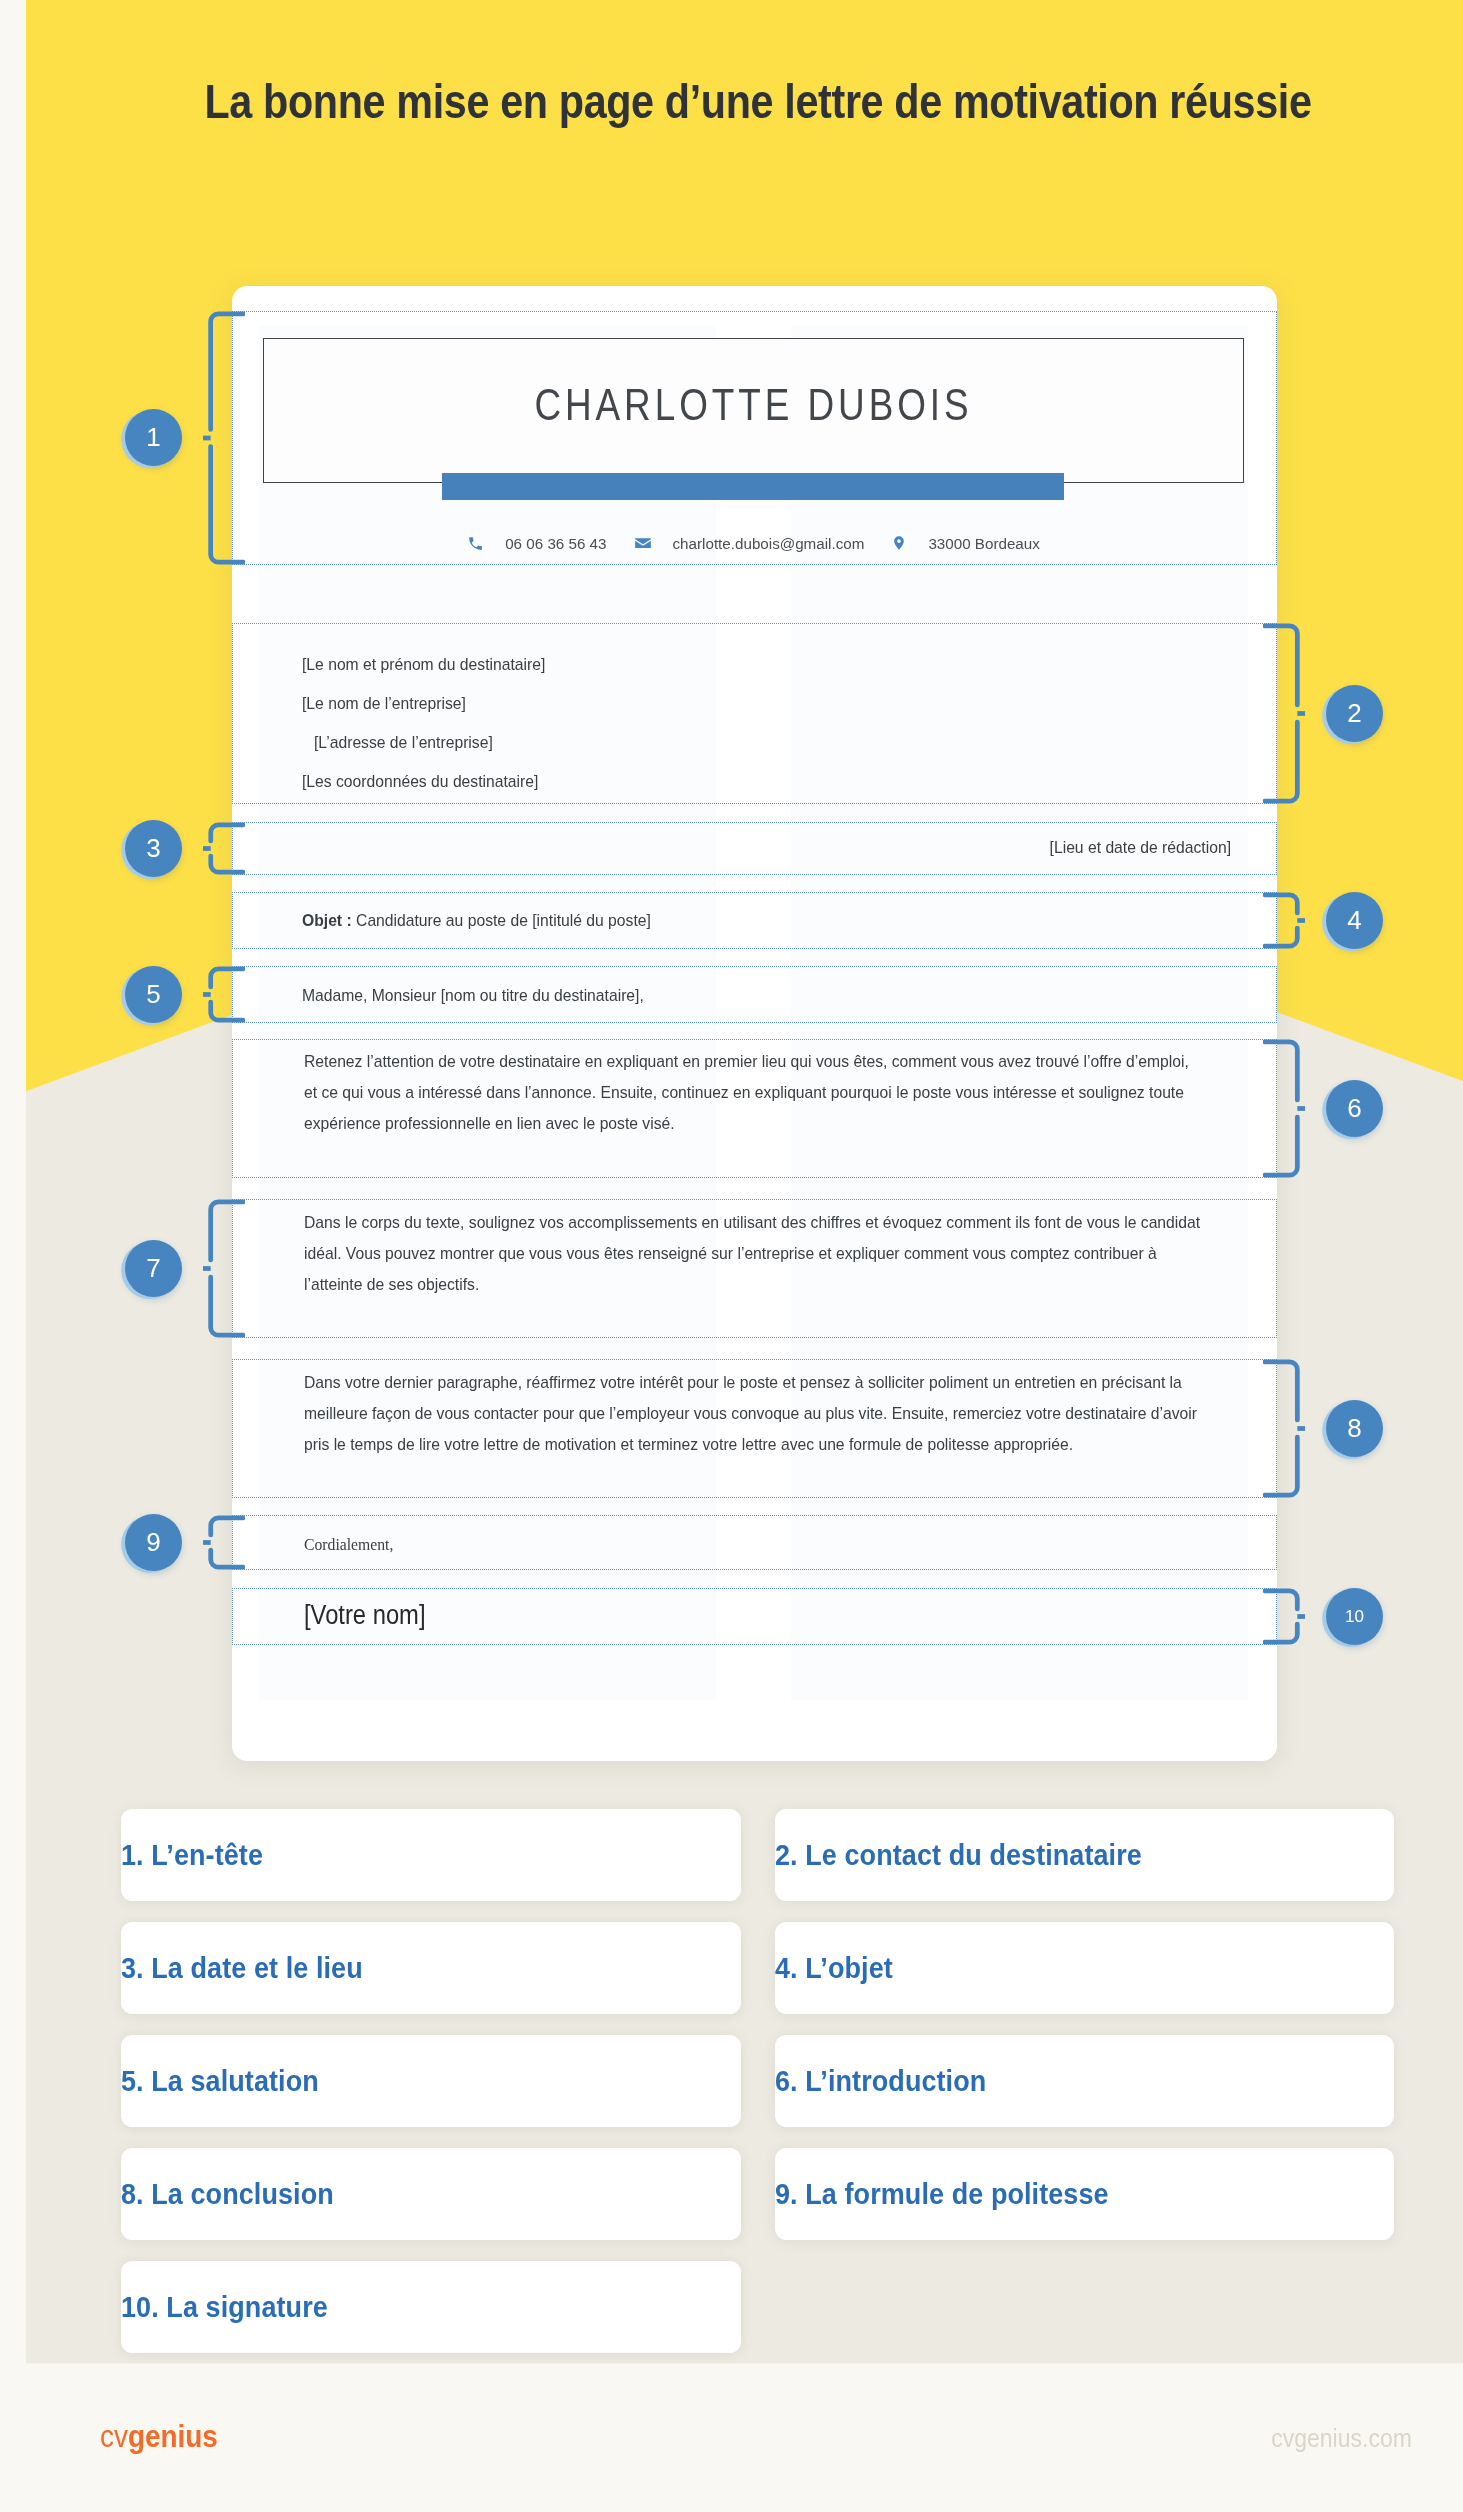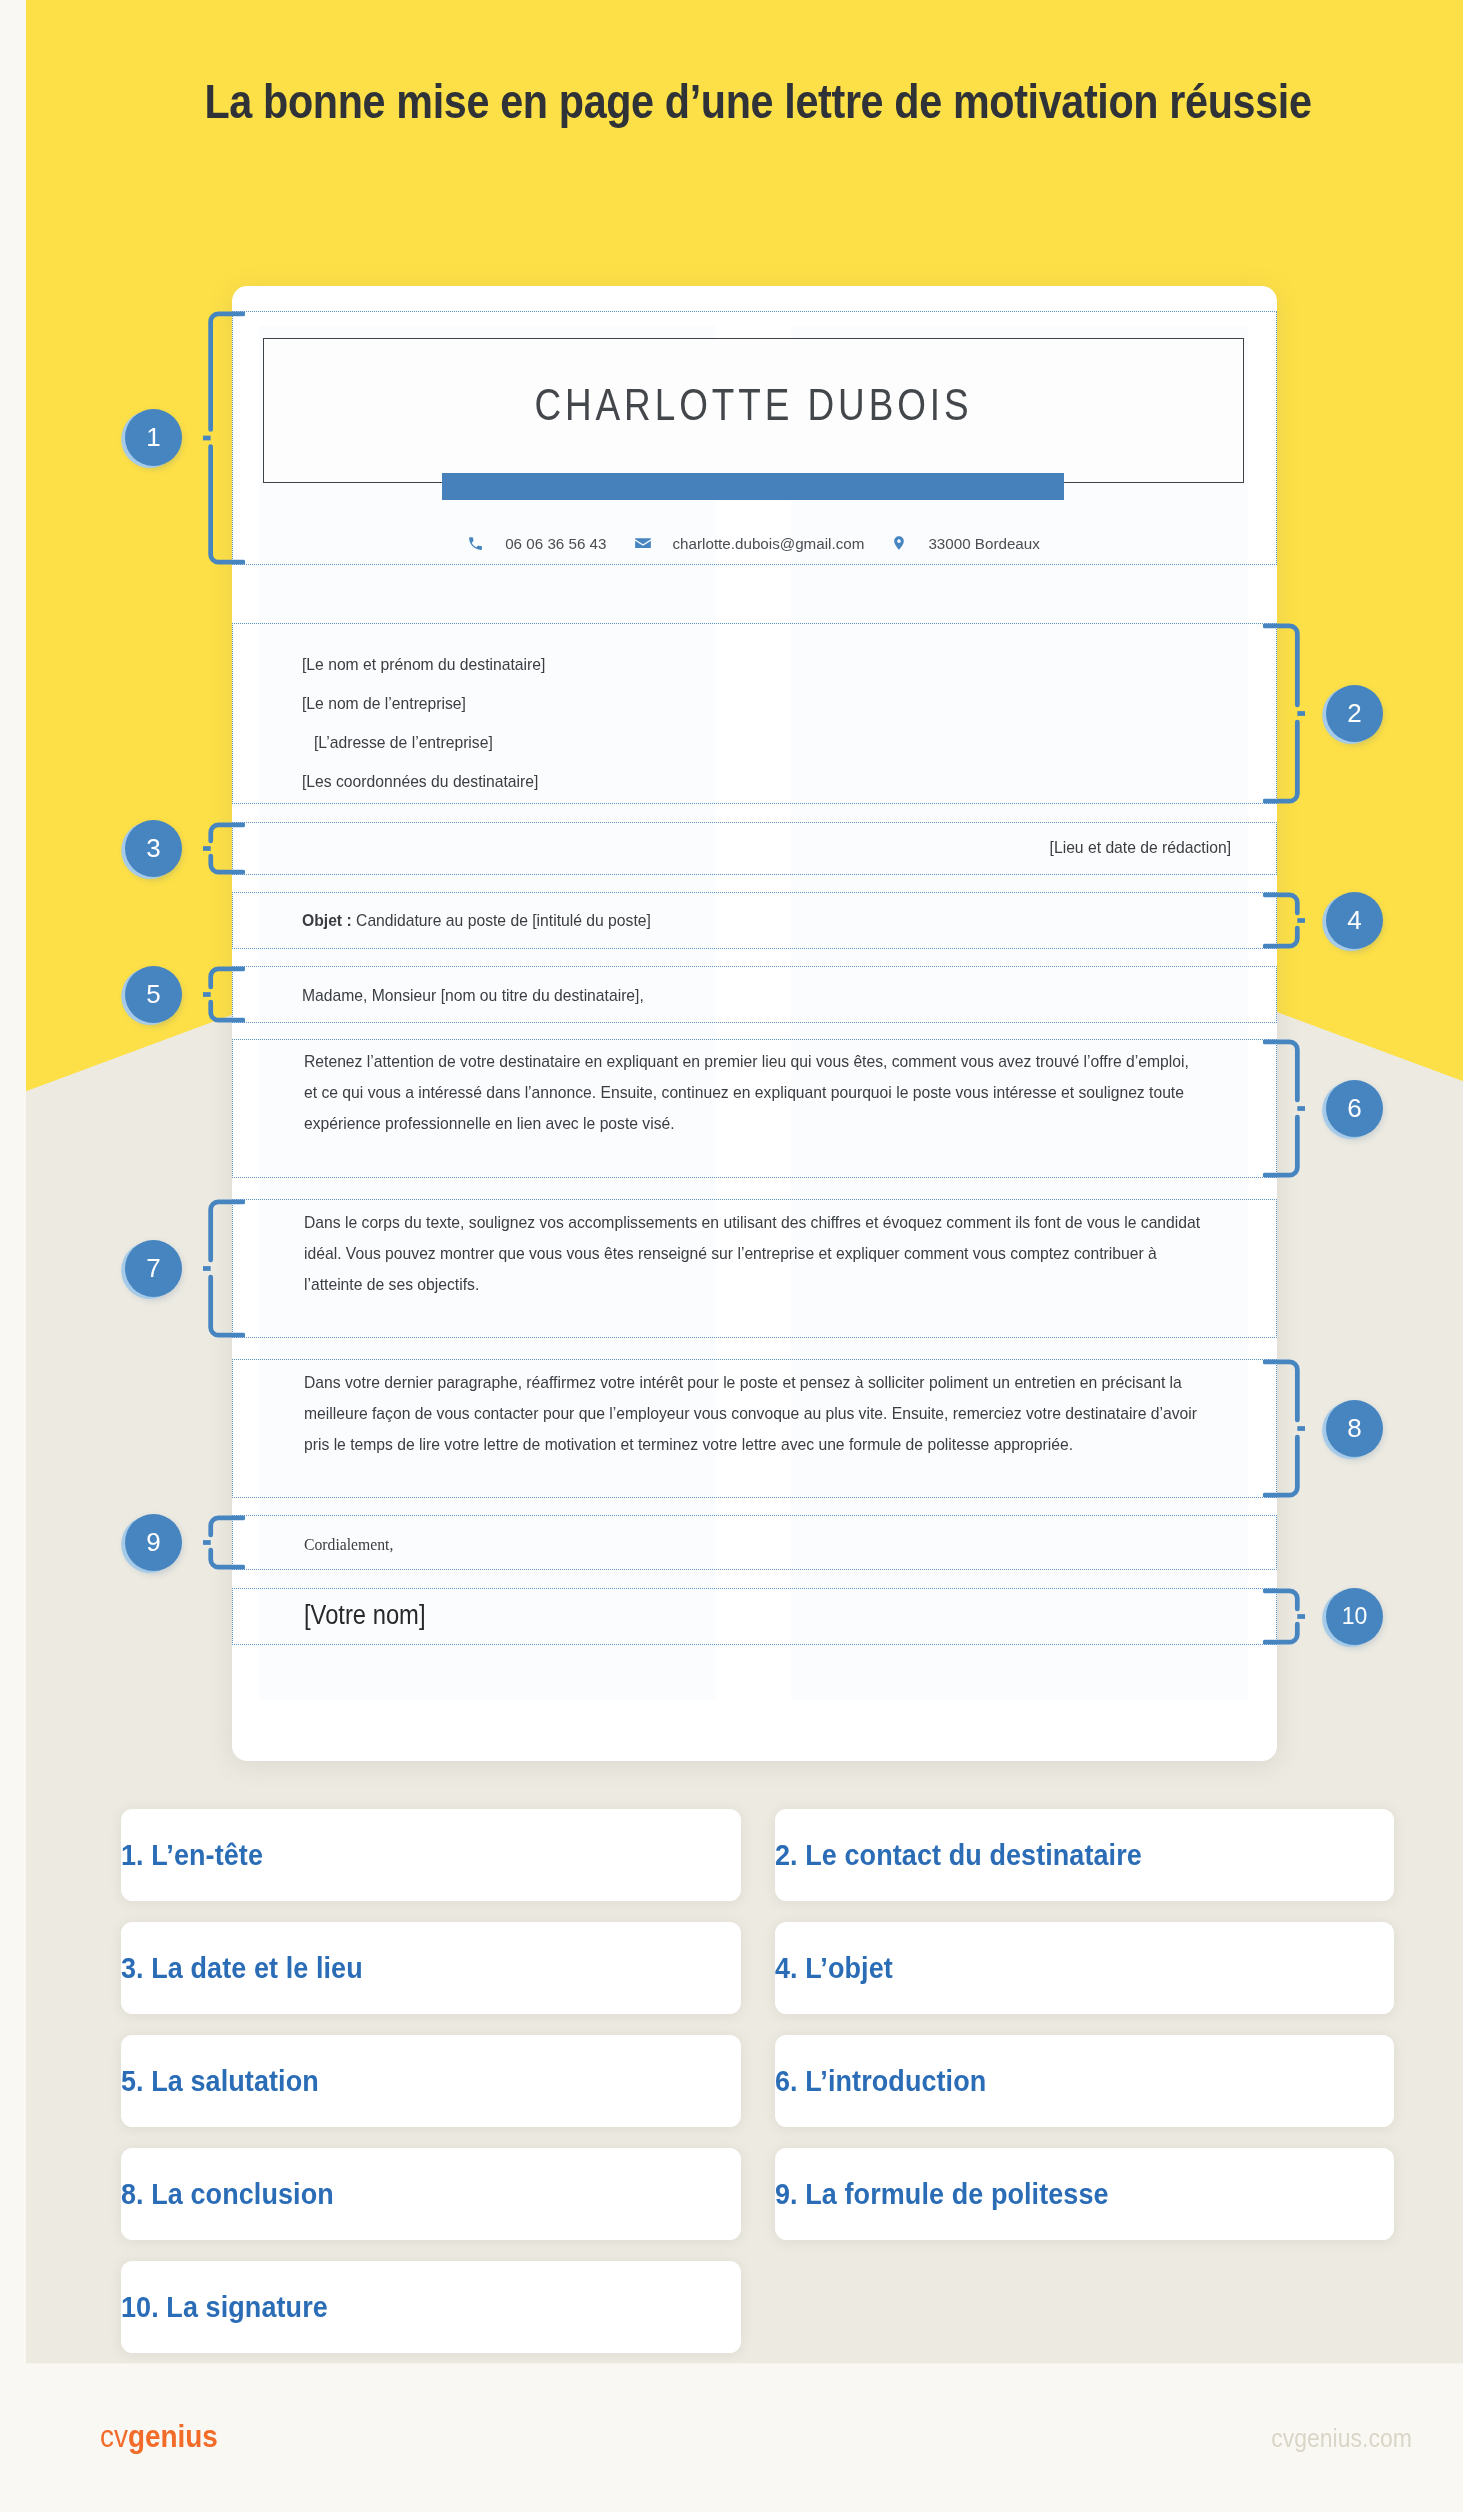--- a/index.html
+++ b/index.html
@@ -156,21 +156,21 @@
     box-shadow: -3.8px 1.9px 0 0 #a6cbe8, 0 2.9px 6.7px rgba(70,110,150,0.25);
     color: #ffffff;
     display: flex;
     align-items: center;
     justify-content: center;
     font-size: 26px;
     font-weight: 400;
     z-index: 10;
     font-family: "Liberation Sans", sans-serif;
   }
-  .badge.wide { font-size: 23px; }
+  .badge.wide { font-size: 17px; }
 
   
   .legend {
     position: absolute;
     left: 95px; top: 1809px;
     width: 1273px;
     display: grid;
     grid-template-columns: 1fr 1fr;
     column-gap: 34px;
     row-gap: 21px;

